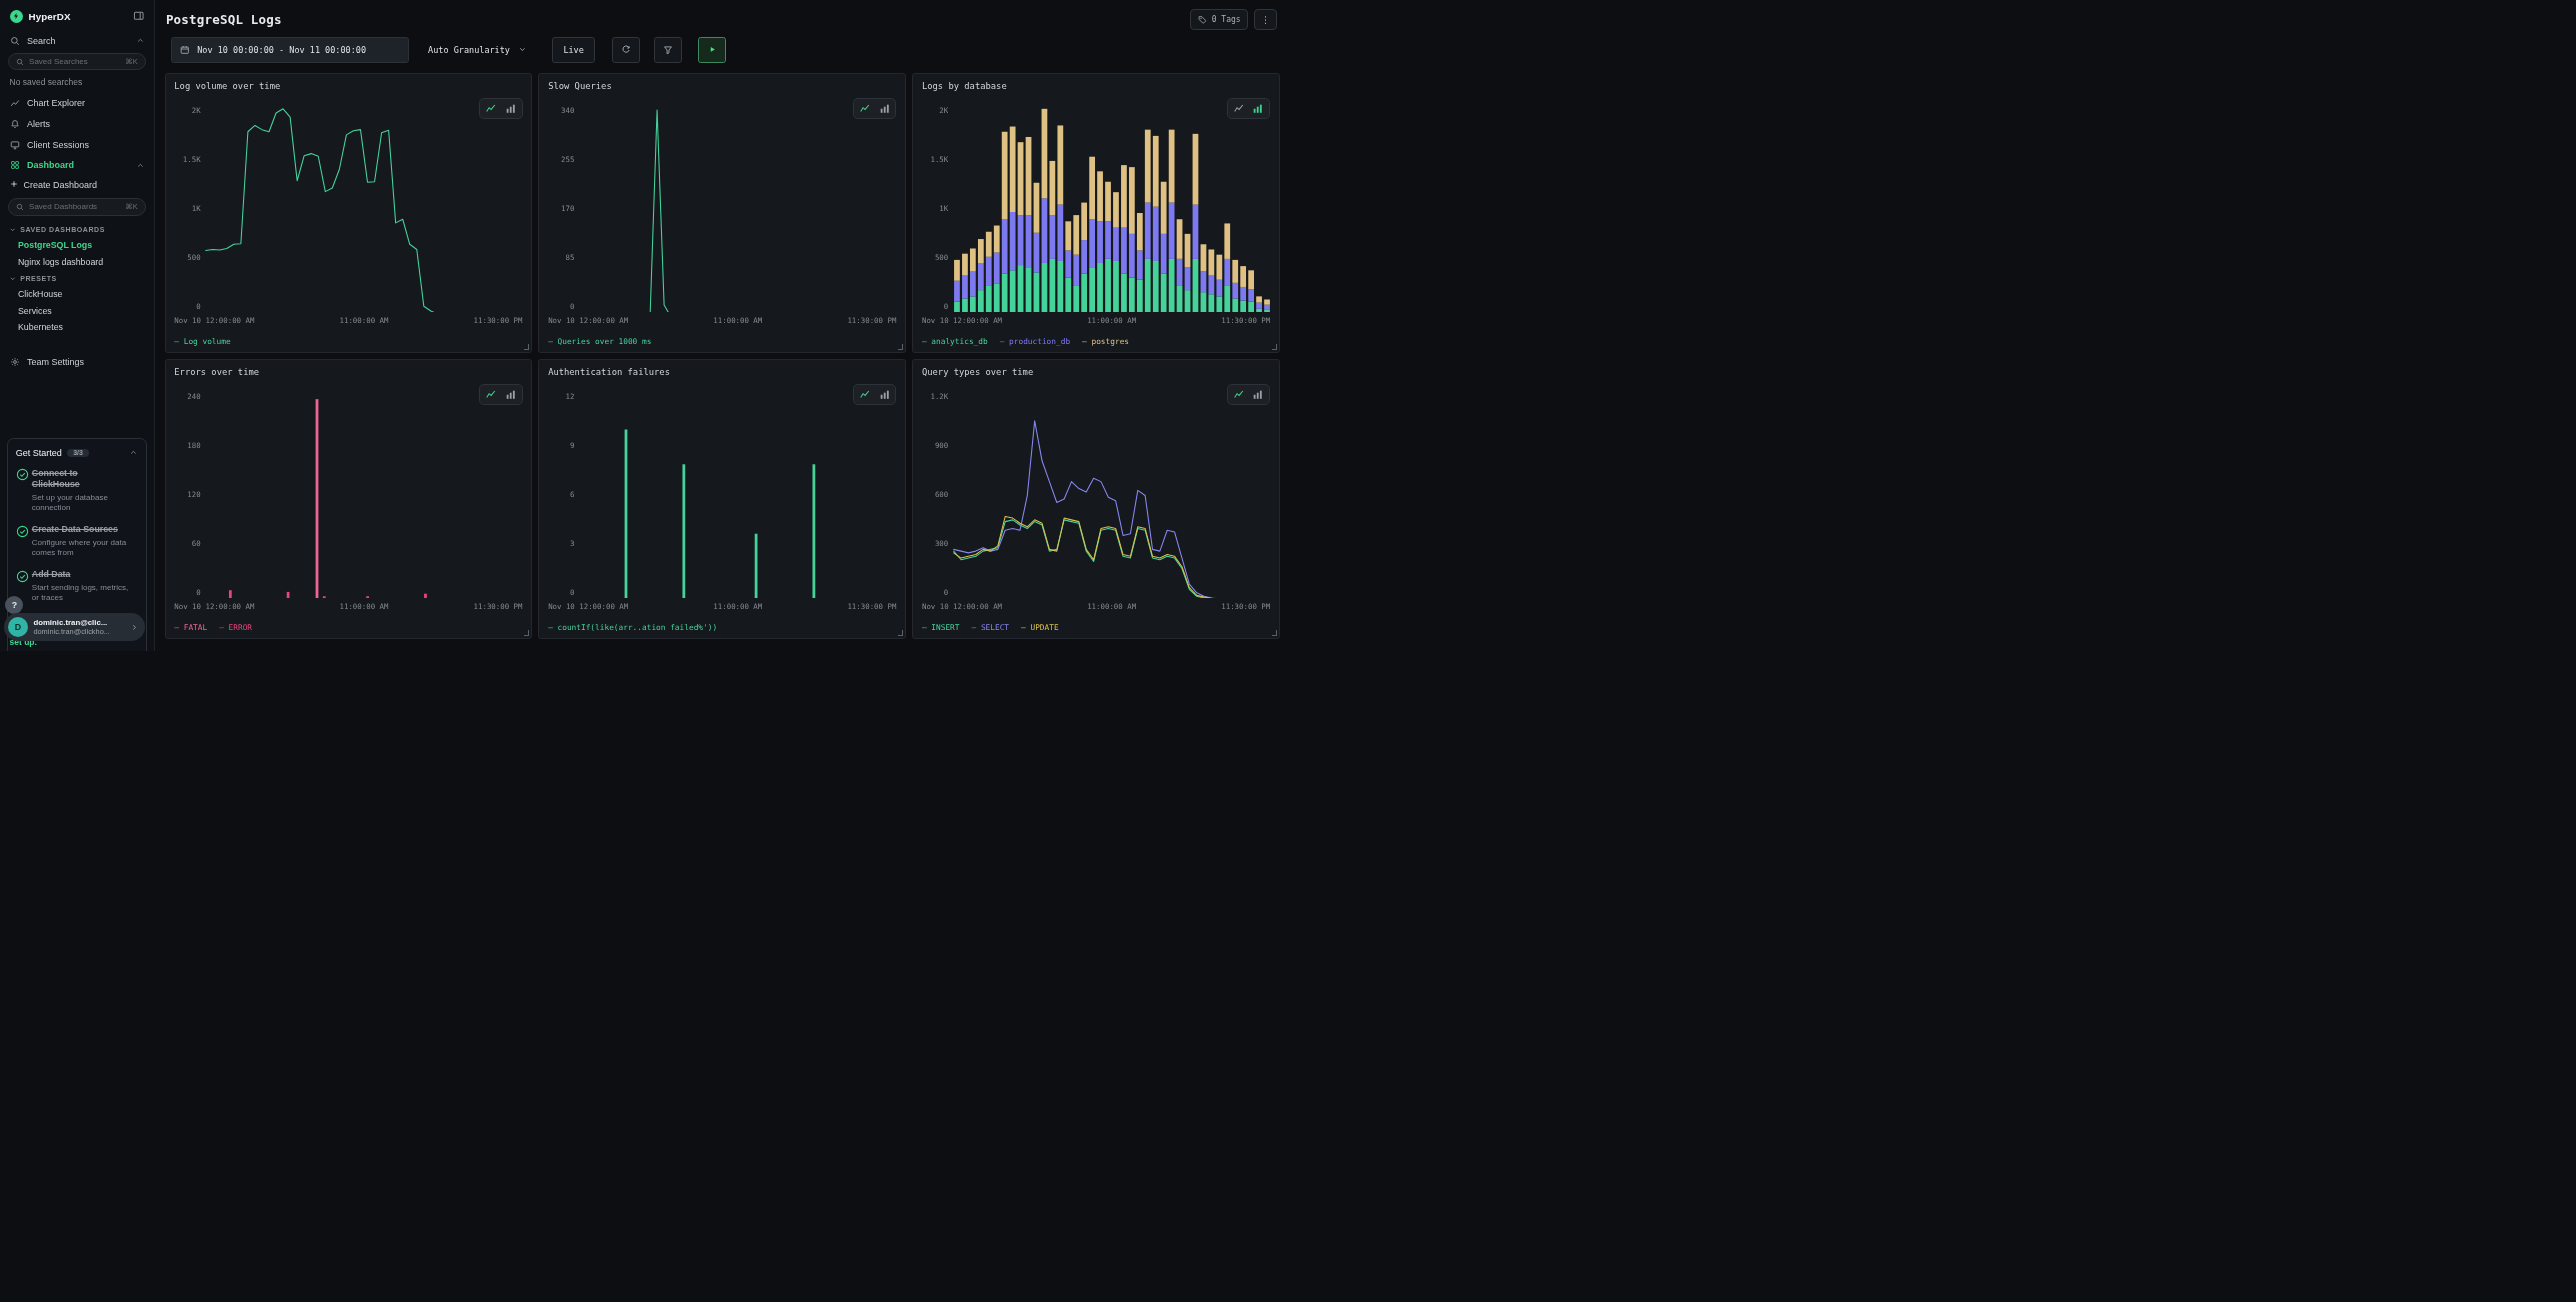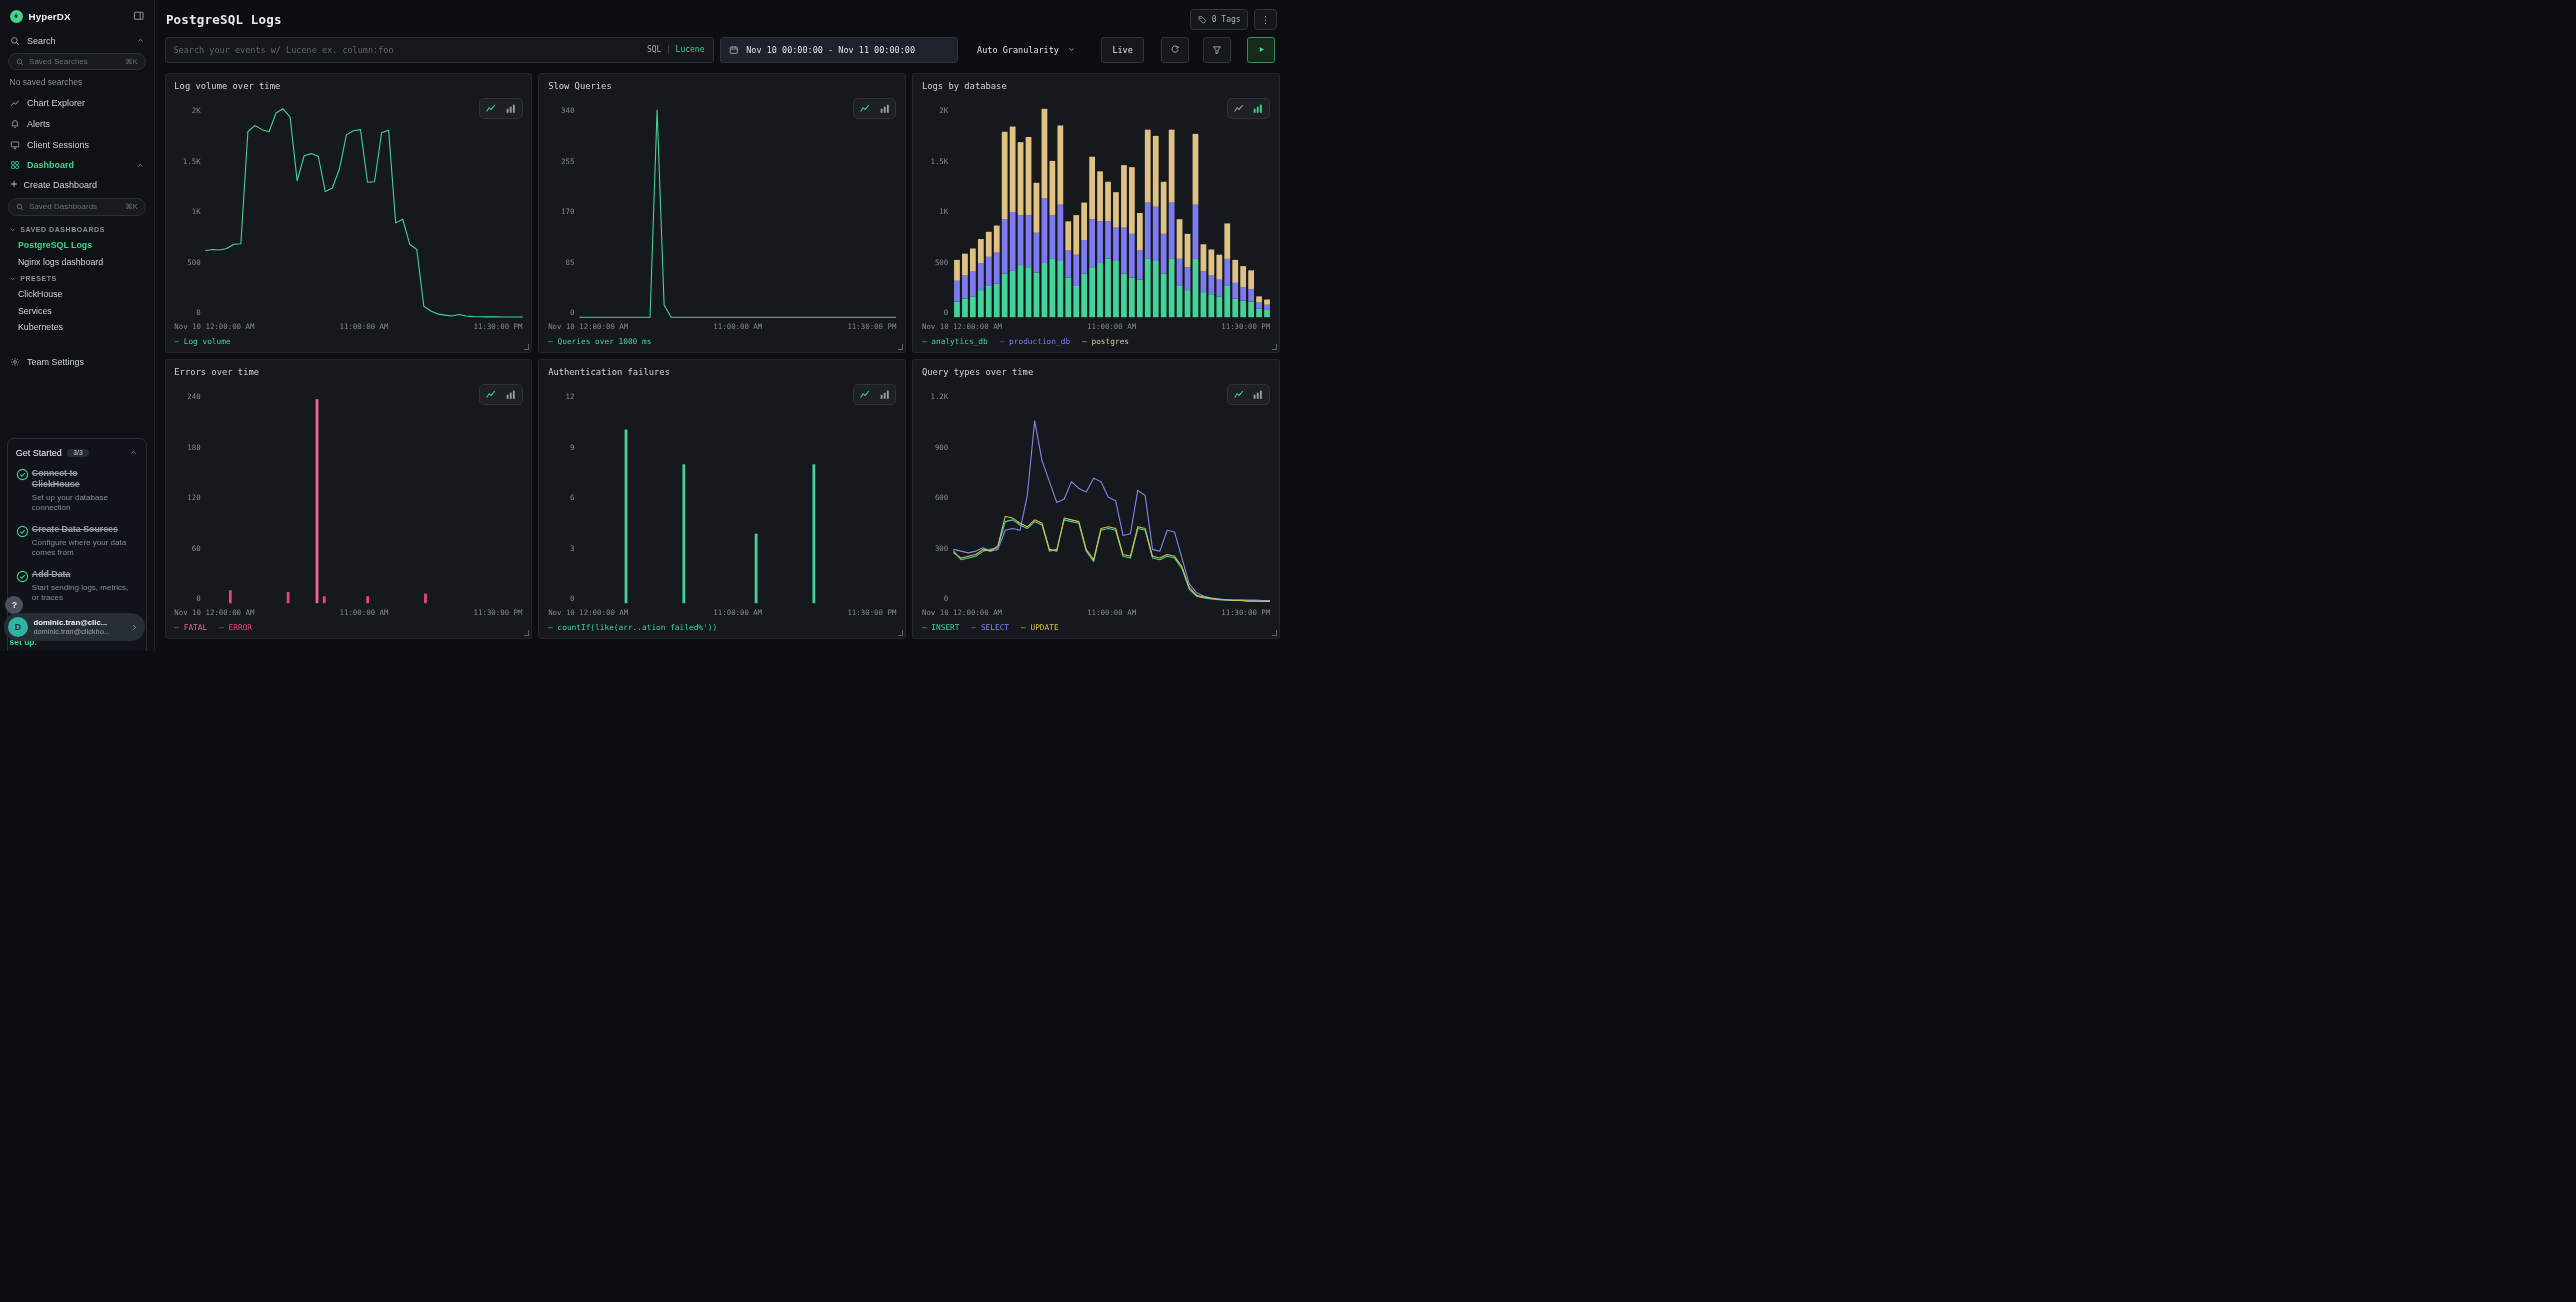--- a/index.html
+++ b/index.html
@@ -110,21 +110,21 @@
     position:absolute; top:24px; right:8.8px; display:flex; gap:1.4px;
     background:#1d2126; border:0.7px solid #2e3339; border-radius:4.7px; padding:2px; z-index:2;
   }
   .tool-btn { width:18px; height:15.6px; display:flex; align-items:center; justify-content:center; border-radius:2.7px; color:#9aa1a8; cursor:pointer; }
   .tool-btn.active { color:#3dd68c; }
   .chart-body { flex:1; display:flex; margin-top:15px; min-height:0; }
   .yaxis { width:31px; display:flex; flex-direction:column; justify-content:space-between; align-items:flex-end; padding-right:4.7px; font-family:"DejaVu Sans Mono","Liberation Mono",monospace; font-size:7.4px; color:#848b92; }
   .plot { flex:1; position:relative; overflow:hidden; }
   .plot svg { position:absolute; left:0; top:0; }
   .xaxis { display:flex; justify-content:space-between; font-family:"DejaVu Sans Mono","Liberation Mono",monospace; font-size:7.4px; color:#848b92; margin-top:4.7px; }
-  .legend { display:flex; gap:12px; font-family:"DejaVu Sans Mono","Liberation Mono",monospace; font-size:7.8px; margin-top:6px; white-space:nowrap; overflow:hidden; }
+  .legend { display:flex; gap:12px; font-family:"DejaVu Sans Mono","Liberation Mono",monospace; font-size:7.8px; margin-top:12px; white-space:nowrap; overflow:hidden; }
   .resize-handle { position:absolute; right:2px; bottom:2px; width:5.4px; height:5.4px; border-right:1.4px solid #5a6168; border-bottom:1.4px solid #5a6168; cursor:nwse-resize; }
 </style>
 </head>
 <body>
 
 <div class="app">
 
   <aside class="sidebar">
     <div class="brand-row">
       <span class="logo">
@@ -350,28 +350,20 @@
           </span>
           <span>0 Tags</span>
         </button>
         <button class="btn-outline kebab-btn">
           <span>⋮</span>
         </button>
       </div>
     </div>
 
     <div class="toolbar">
-      <div class="search-box">
-        <span class="search-placeholder">Search your events w/ Lucene ex. column:foo</span>
-        <span class="lang">
-          <span class="sql">SQL</span>
-          <span class="sep">|</span>
-          <span class="lucene">Lucene</span>
-        </span>
-      </div>
 
       <div class="date-box">
         <span style="color:#aab1b7;">
           <svg class="ic" width="9.5" height="9.5" viewBox="0 0 16 16" fill="none" stroke="currentColor" stroke-width="1.4">
               <rect x="2" y="3.5" width="12" height="10.5" rx="1"></rect>
               <line x1="2" y1="6.8" x2="14" y2="6.8"></line>
               <line x1="5.5" y1="2" x2="5.5" y2="4.5"></line>
               <line x1="10.5" y1="2" x2="10.5" y2="4.5"></line>
             </svg>
         </span>

